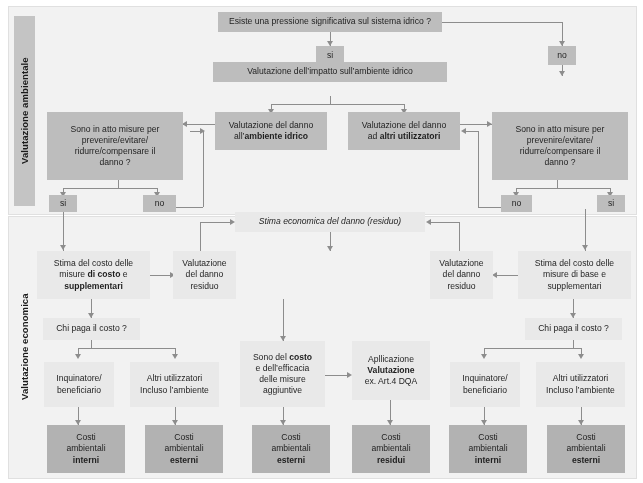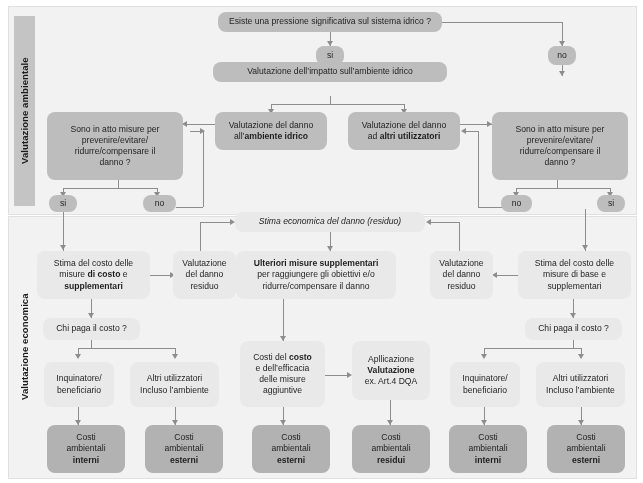--- a/index.html
+++ b/index.html
@@ -47,21 +47,20 @@
     position: absolute;
     display: flex;
     align-items: center;
     justify-content: center;
     text-align: center;
     color: #1f1f1f;
     font-size: 8.6px;
     line-height: 11.2px;
     box-sizing: border-box;
     padding: 2px 3px;
-    border-radius: 8px;
   }
   .node .tx { display: block; width: 100%; }
   .node b { font-weight: 700; }
 
   
   .fill-mid   { background: #bdbdbd; }  
   .fill-dark  { background: #b2b2b2; }  
   .fill-light { background: #e9e9e9; }  
 
   
@@ -301,27 +300,20 @@
   </div>
 
   <div class="node fill-light" style="left:173px; top:251px; width:63px; height:48px;">
     <span class="tx">
       <span>Valutazione</span><br>
       <span>del danno</span><br>
       <span>residuo</span>
     </span>
   </div>
 
-  <div class="node fill-light" style="left:236px; top:251px; width:160px; height:48px;">
-    <span class="tx">
-      <b>Ulteriori misure supplementari</b><br>
-      <span>per raggiungere gli obiettivi e/o</span><br>
-      <span>ridurre/compensare il danno</span>
-    </span>
-  </div>
 
   <div class="node fill-light" style="left:430px; top:251px; width:63px; height:48px;">
     <span class="tx">
       <span>Valutazione</span><br>
       <span>del danno</span><br>
       <span>residuo</span>
     </span>
   </div>
 
   <div class="node fill-light" style="left:518px; top:251px; width:113px; height:48px;">
@@ -335,21 +327,21 @@
   <div class="node fill-light" style="left:43px; top:318px; width:97px; height:22px;">
     <span class="tx">Chi paga il costo ?</span>
   </div>
 
   <div class="node fill-light" style="left:525px; top:318px; width:97px; height:22px;">
     <span class="tx">Chi paga il costo ?</span>
   </div>
 
   <div class="node fill-light" style="left:240px; top:341px; width:85px; height:66px;">
     <span class="tx">
-      <span>Costi del </span><b>costo</b><br>
+      <span>Sono del </span><b>costo</b><br>
       <span>e dell’efficacia</span><br>
       <span>delle misure</span><br>
       <span>aggiuntive</span>
     </span>
   </div>
 
   <div class="node fill-light" style="left:352px; top:341px; width:78px; height:59px;">
     <span class="tx">
       <span>Apllicazione</span><br>
       <b>Valutazione</b><br>

